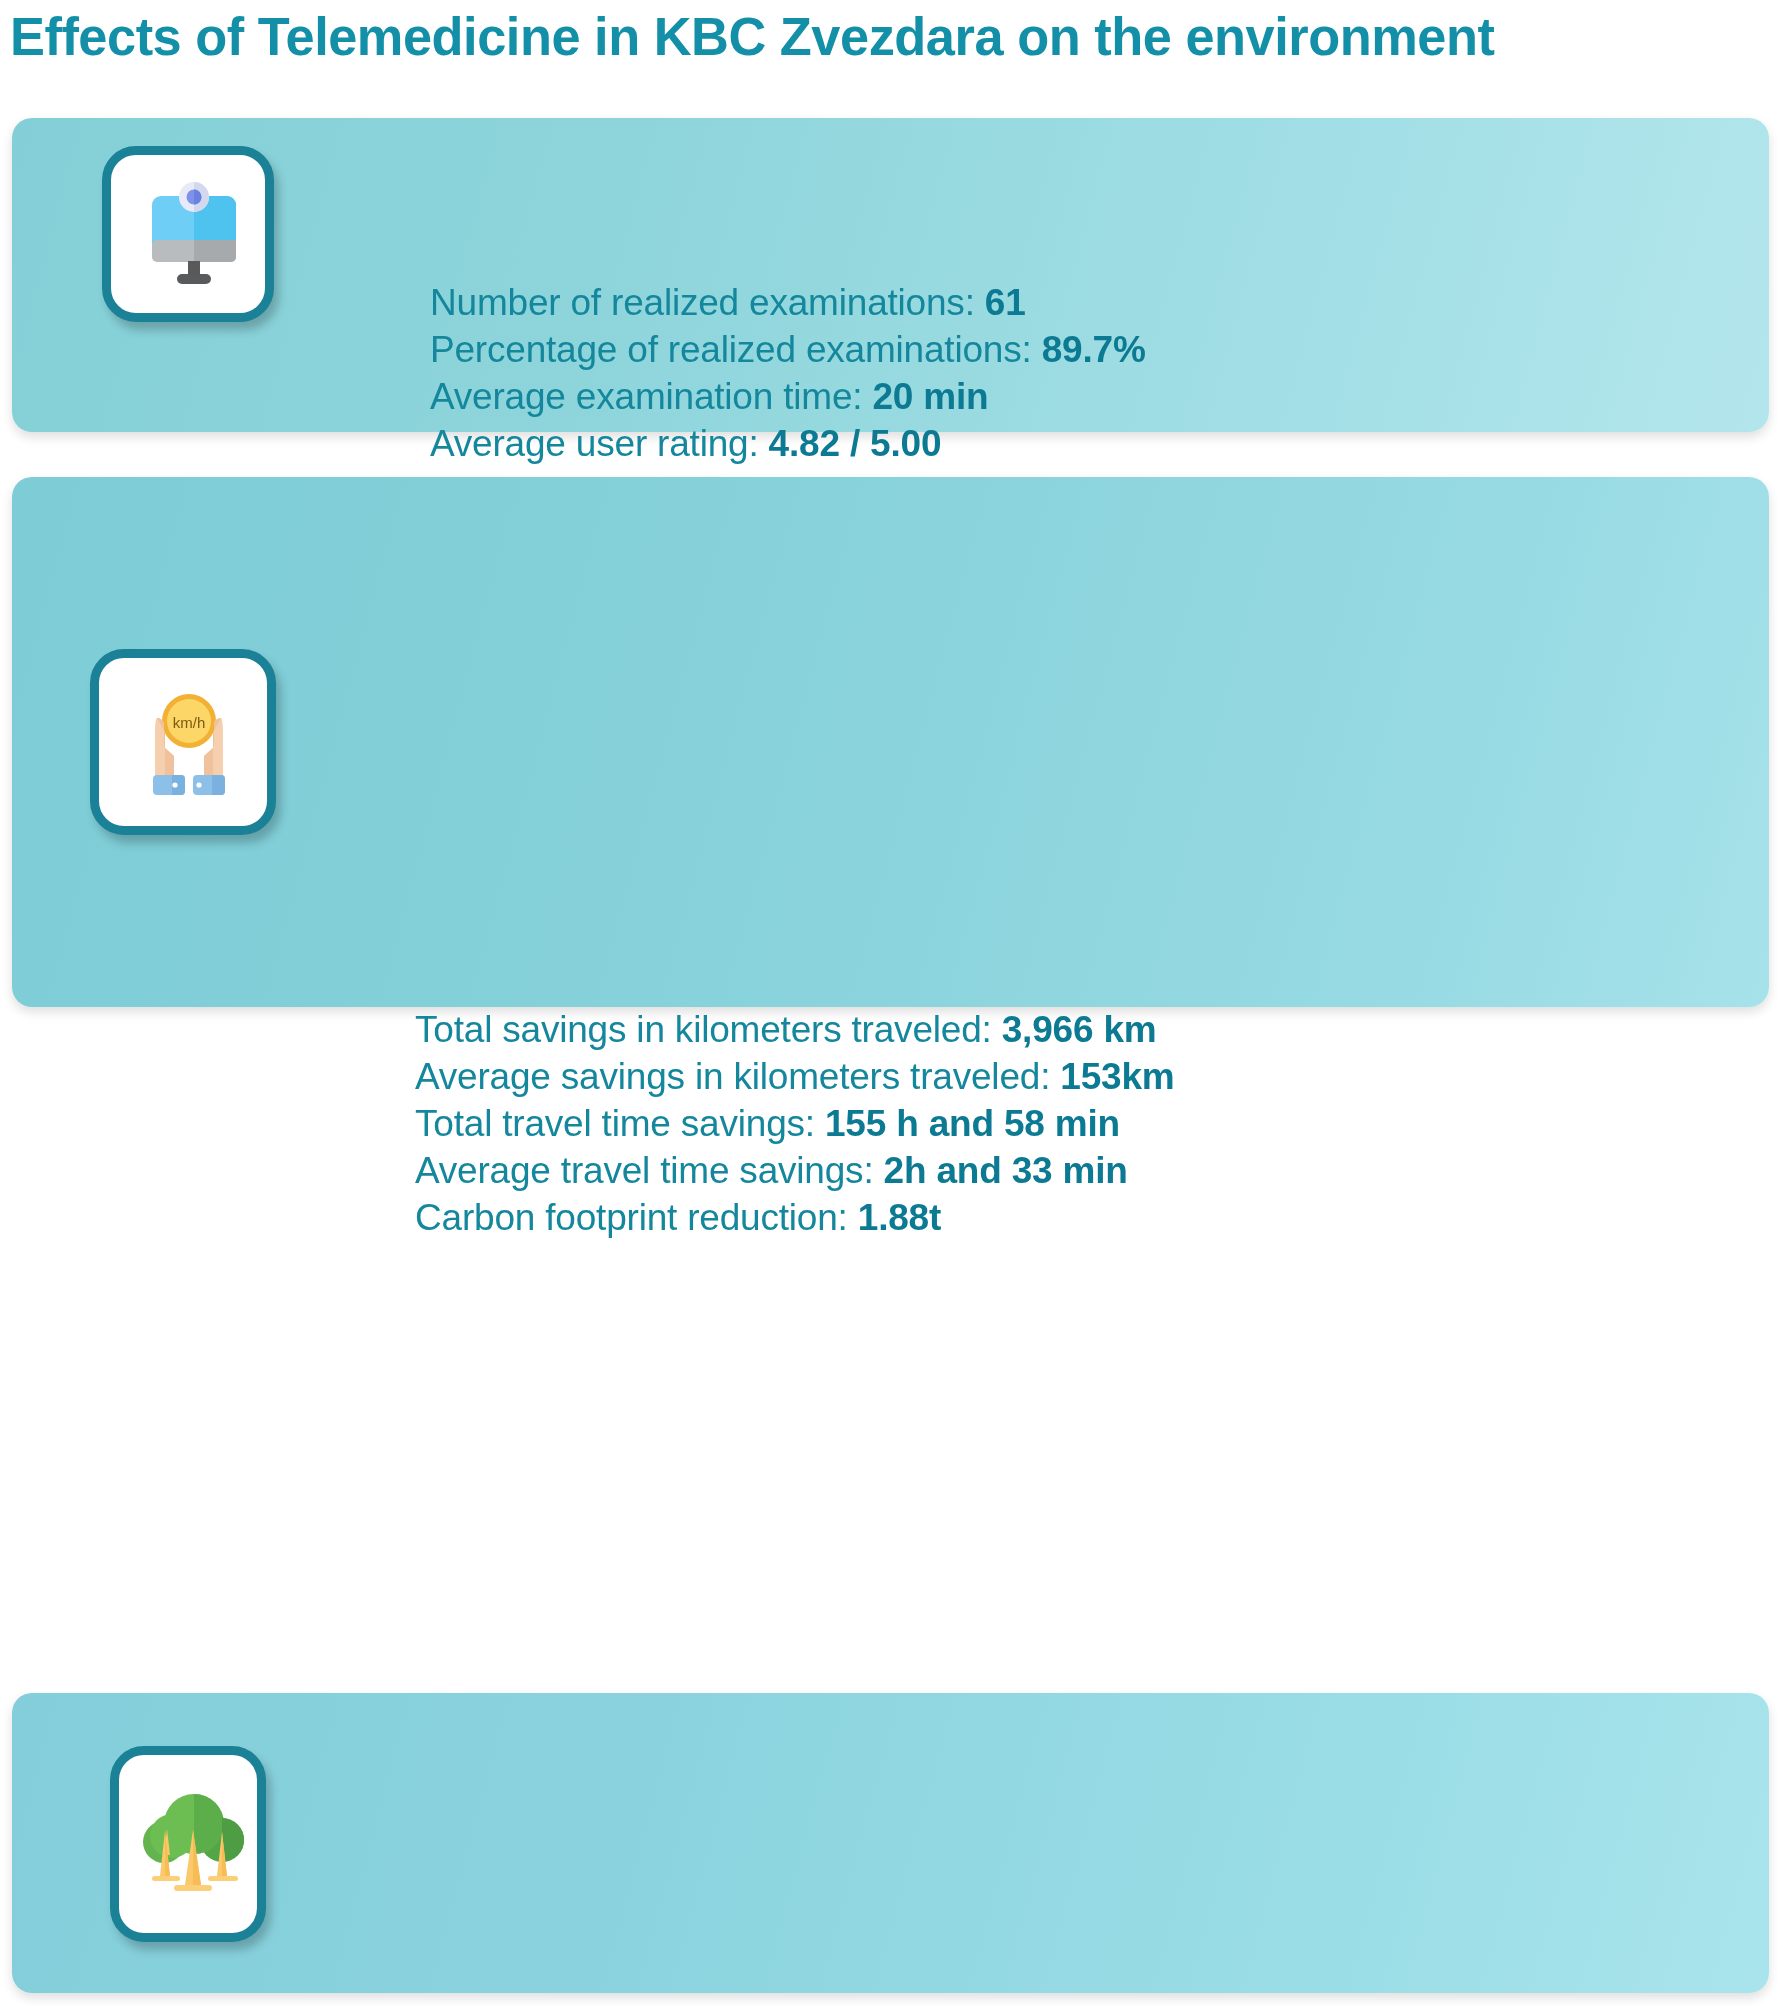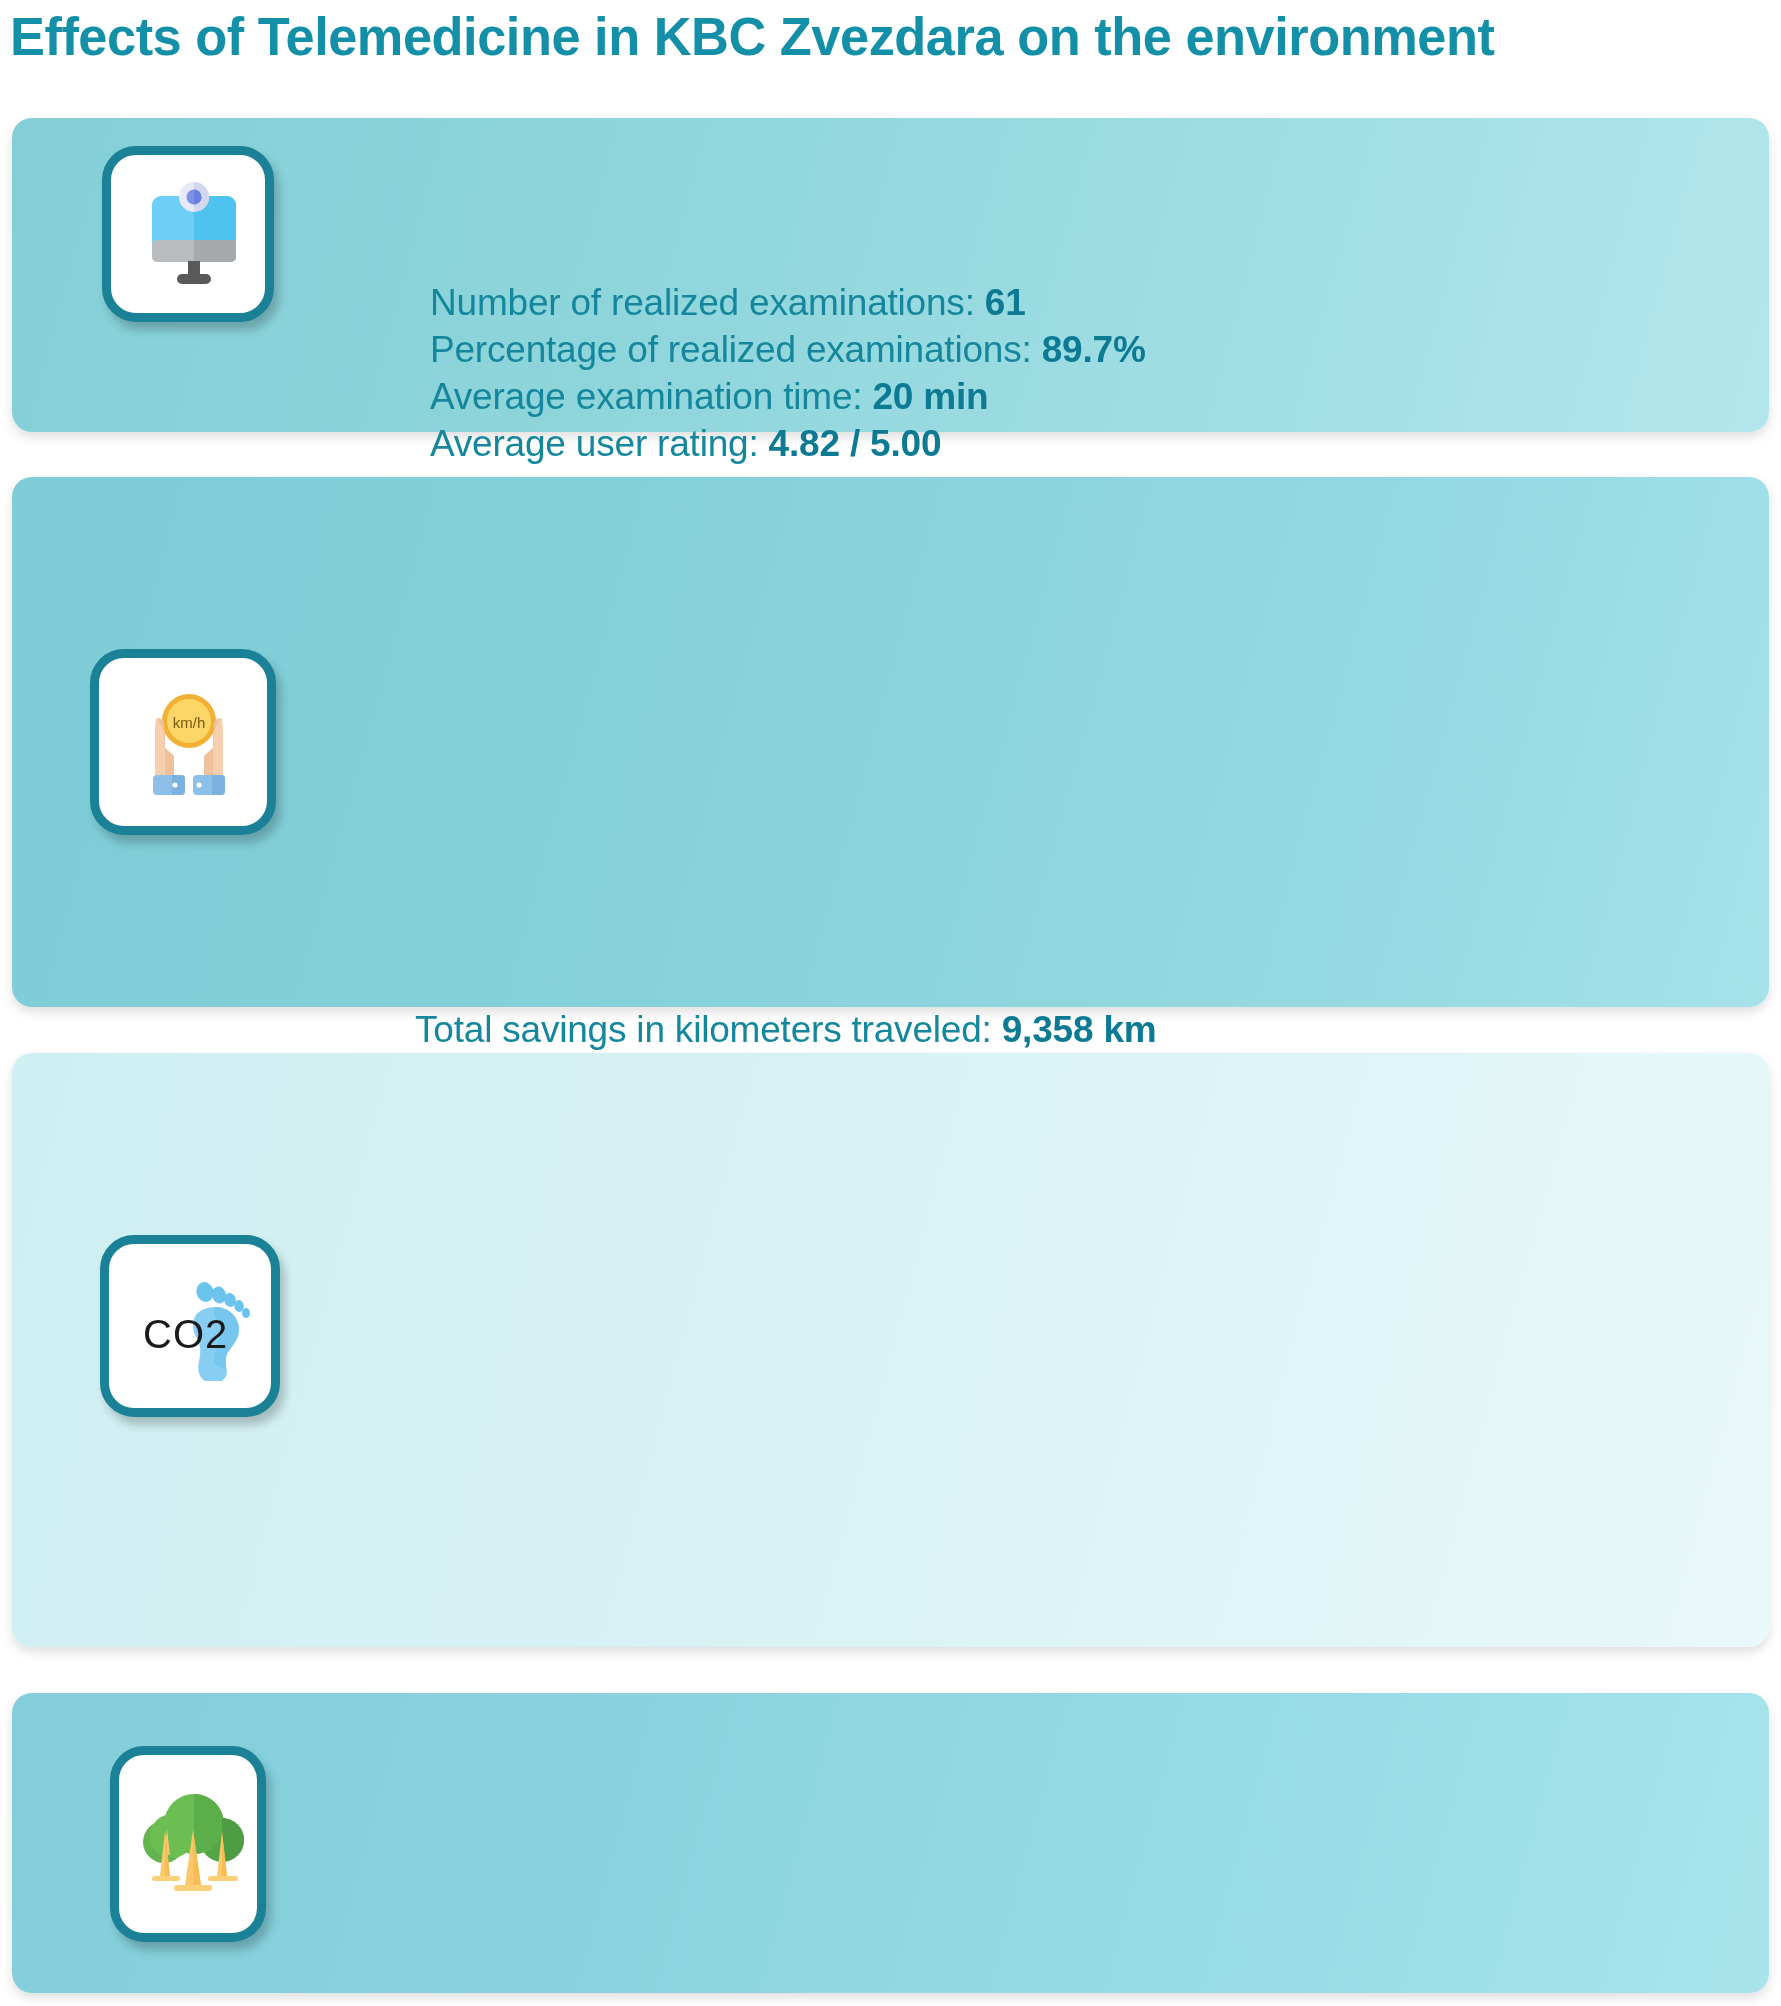--- a/index.html
+++ b/index.html
@@ -165,51 +165,32 @@
           <rect x="26" y="95" width="32" height="20" rx="4" fill="#8cc0e8"></rect>
           <path d="M45 95h9a4 4 0 0 1 4 4v12a4 4 0 0 1-4 4h-9z" fill="#7bb1de"></path>
           <circle cx="48" cy="105" r="2.6" fill="#ffffff"></circle>
           <rect x="66" y="95" width="32" height="20" rx="4" fill="#8cc0e8"></rect>
           <path d="M85 95h9a4 4 0 0 1 4 4v12a4 4 0 0 1-4 4h-9z" fill="#7bb1de"></path>
           <circle cx="72" cy="105" r="2.6" fill="#ffffff"></circle>
         </svg>
       </span>
     </div>
     <div class="lines text-2">
-      <div class="ln"><span>Total savings in kilometers traveled: </span><b>9,358 km</b></div>
+      <div class="ln"><span>Total savings in kilometers traveled: </span><b>3,966 km</b></div>
       <div class="ln"><span>Average savings in kilometers traveled: </span><b>153km</b></div>
       <div class="ln"><span>Total travel time savings: </span><b>155 h and 58 min</b></div>
       <div class="ln"><span>Average travel time savings: </span><b>2h and 33 min</b></div>
       <div class="ln"><span>Carbon footprint reduction: </span><b>1.88t</b></div>
     </div>
     <div class="links links-2">
       <span class="lnk lnk-white">https://www.google.com/maps</span>
       <span class="lnk lnk-white">https://calculator.carbonfootprint.com/</span>
     </div>
   </div>
 
-  <div class="card card-3">
-    <div class="icon-badge badge-3">
-      <span>
-        <svg class="icon-svg" width="126" height="110" viewBox="0 0 126 110">
-          <g>
-            <ellipse cx="72" cy="21" rx="8.5" ry="10" transform="rotate(-18 72 21)" fill="#6bc3ee"></ellipse>
-            <ellipse cx="86" cy="24" rx="7" ry="8.5" transform="rotate(-14 86 24)" fill="#6bc3ee"></ellipse>
-            <ellipse cx="97" cy="29" rx="5.8" ry="7" transform="rotate(-10 97 29)" fill="#6bc3ee"></ellipse>
-            <ellipse cx="106" cy="35" rx="4.8" ry="6" transform="rotate(-6 106 35)" fill="#6bc3ee"></ellipse>
-            <ellipse cx="113" cy="42" rx="4" ry="5" transform="rotate(-3 113 42)" fill="#6bc3ee"></ellipse>
-            <path d="M82 36c14 0 24 10 24 23 0 12-11 18-13 27-2 9 3 13 0 19-3 7-12 9-19 6-8-3-10-12-8-21 2-10 2-15-2-22-4-8-5-12-3-20 2-7 10-12 21-12z" fill="#87cef2"></path>
-            <path d="M82 36c14 0 24 10 24 23 0 12-11 18-13 27-1 5 0 8 0 11-5 1-9-1-11-5-2-5 1-12 3-20 2-9 3-14-1-22-3-6-4-10-2-14z" fill="#76c6ef"></path>
-          </g>
-          <text x="10" y="77" font-family="'Liberation Sans', sans-serif" font-size="40" fill="#1a1a1a" letter-spacing="1">CO2</text>
-        </svg>
-      </span>
-    </div>
-
-  </div>
 
   <div class="card card-4">
     <div class="icon-badge badge-4">
       <span>
         <svg class="icon-svg" width="112" height="120" viewBox="0 0 112 120">
           <circle cx="84" cy="56" r="22" fill="#53a548"></circle>
           <circle cx="26" cy="58" r="21" fill="#63b44f"></circle>
           <circle cx="56" cy="40" r="30" fill="#6cbe52"></circle>
           <circle cx="34" cy="52" r="22" fill="#6cbe52"></circle>
           <path d="M56 10a30 30 0 0 1 0 60z" fill="#5cae4a"></path>

